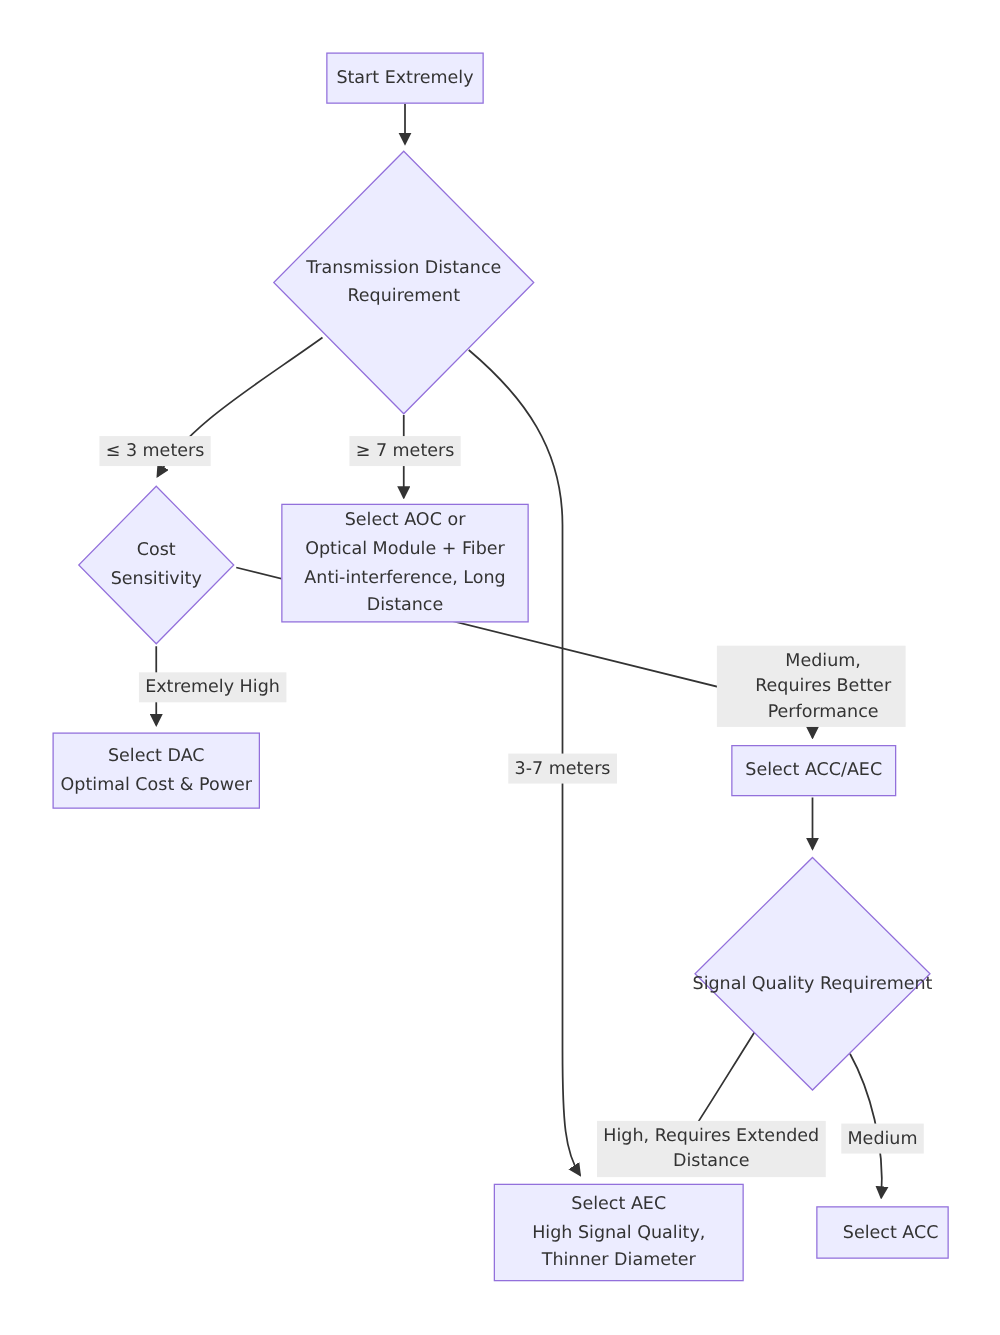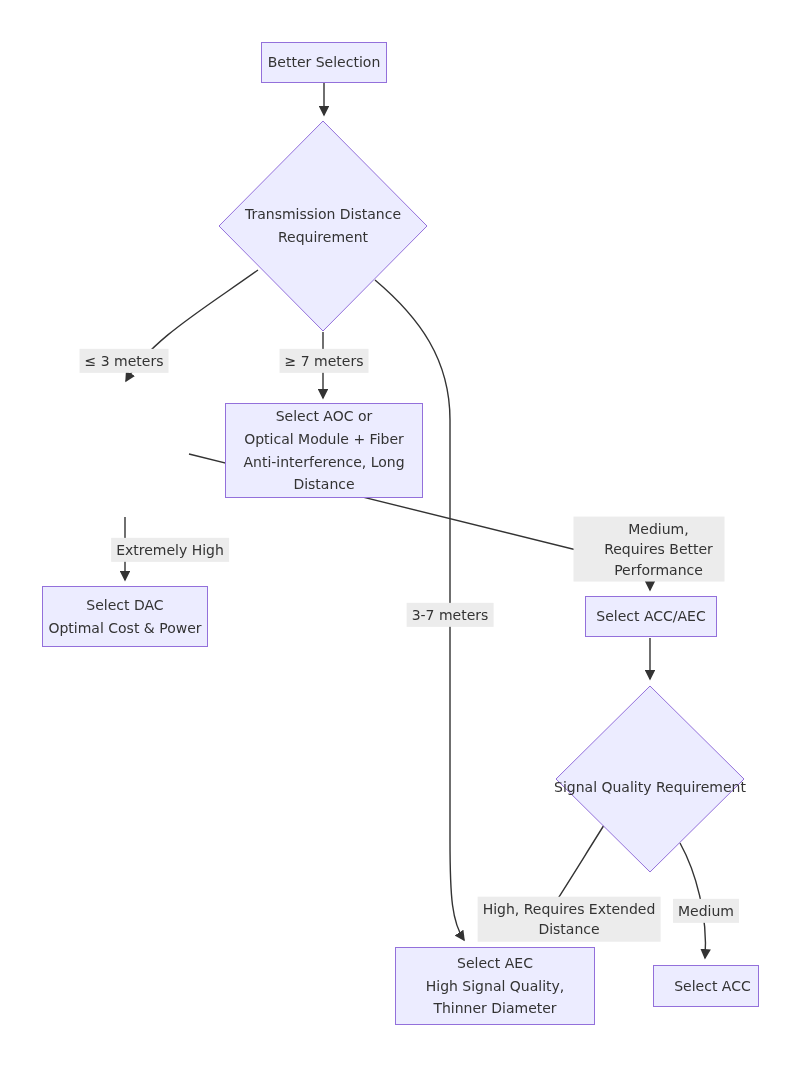--- a/index.html
+++ b/index.html
@@ -79,31 +79,37 @@
       <path d="M 375 280 C 420 318, 450 360, 450 420 L 450 840 C 450 898, 452 922, 464 940" marker-end="url(#arrow)"></path>
       <path d="M 125 517 L 125 580" marker-end="url(#arrow)"></path>
       <path d="M 189 454 L 633 564 C 646 568, 650 577, 650 590" marker-end="url(#arrow)"></path>
       <path d="M 650 638 L 650 679" marker-end="url(#arrow)"></path>
       <path d="M 606 822 C 585 855, 553 908, 532 938" marker-end="url(#arrow)"></path>
       <path d="M 680 843 C 696 872, 708 916, 705 958" marker-end="url(#arrow)"></path>
     </g>
   </svg>
 
   <div class="node rect-node" style="left:261px; top:42px; width:126px; height:41px;">
-    <span>Better Selection</span>
+    <span>Start Extremely</span>
   </div>
 
   <div class="node diamond-node" style="left:218px; top:120px; width:210px; height:212px;">
     <svg viewBox="0 0 210 212">
       <polygon points="105,1 209,106 105,211 1,106" fill="#ECECFF" stroke="#9370DB" stroke-width="1"></polygon>
     </svg>
     <span class="lbl">Transmission Distance
 Requirement</span>
   </div>
 
+  <div class="node diamond-node" style="left:62px; top:388px; width:126px; height:128px;">
+    <svg viewBox="0 0 126 128">
+      <polygon points="63,1 125,64 63,127 1,64" fill="#ECECFF" stroke="#9370DB" stroke-width="1"></polygon>
+    </svg>
+    <span class="lbl">Cost Sensitivity</span>
+  </div>
 
   <div class="node rect-node" style="left:225px; top:403px; width:198px; height:95px;">
     <span>Select AOC or
 Optical Module + Fiber
 Anti-interference, Long
 Distance</span>
   </div>
 
   <div class="node rect-node" style="left:42px; top:586px; width:166px; height:61px;">
     <span>Select DAC

